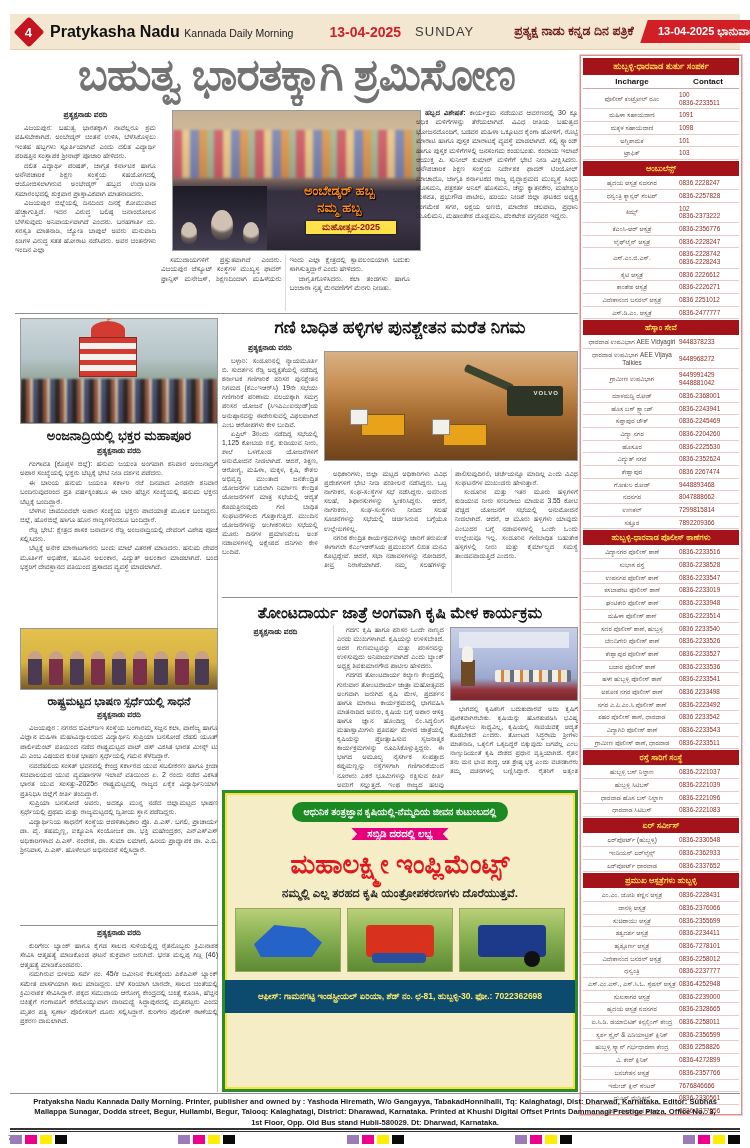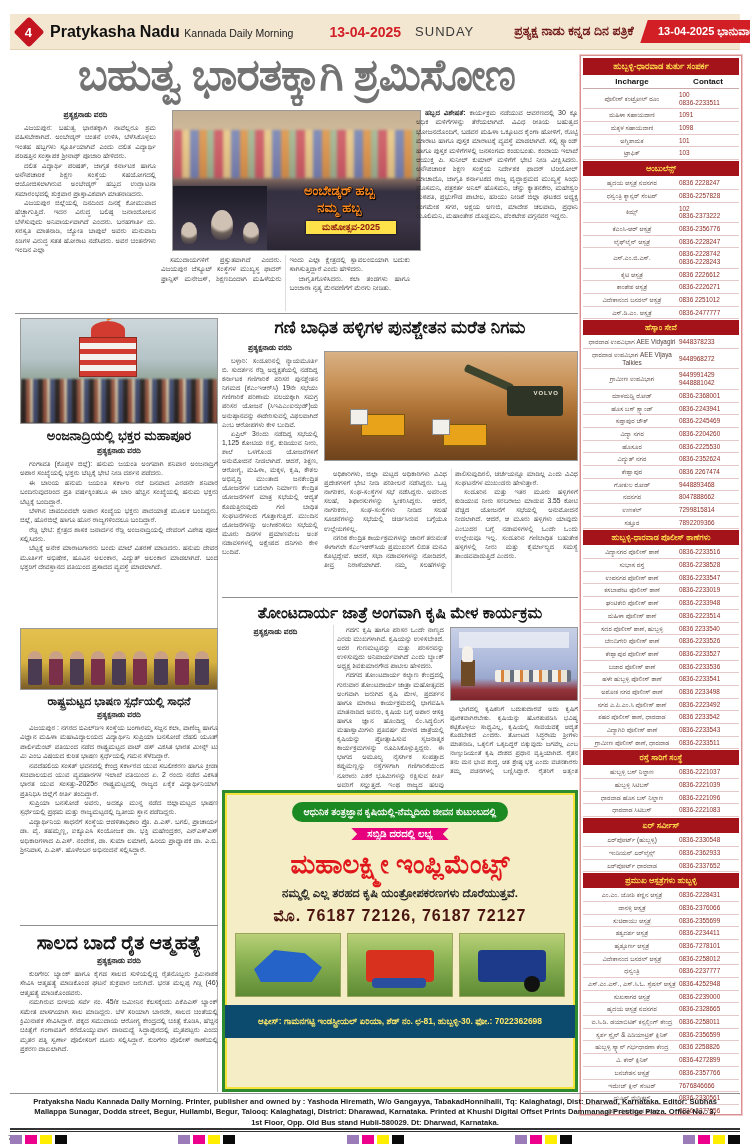--- a/index.html
+++ b/index.html
@@ -207,21 +207,20 @@
     </div>
     <h3 class="rail-h3">ರಾಷ್ಟ್ರಮಟ್ಟದ ಭಾಷಣ ಸ್ಪರ್ಧೆಯಲ್ಲಿ ಸಾಧನೆ</h3>
     <div class="byline">ಪ್ರತ್ಯಕ್ಷನಾಡು ವರದಿ</div>
     <div class="body-txt" style="height:196px;">
       <p>ವಿಜಯಪುರ : ನಗರದ ಬಿಎಲ್‌ಡಿಇ ಸಂಸ್ಥೆಯ ಬಂಗಾರಮ್ಮ ಸಜ್ಜನ ಕಲಾ, ವಾಣಿಜ್ಯ ಹಾಗೂ ವಿಜ್ಞಾನ ಮಹಿಳಾ ಮಹಾವಿದ್ಯಾಲಯದ ವಿದ್ಯಾರ್ಥಿನಿ ಸುಪ್ರಿಯಾ ಬನಸೋಡೆ ದೆಹಲಿ ಯೂತ್ ಪಾರ್ಲಿಮೆಂಟ್ ವತಿಯಿಂದ ನಡೆದ ರಾಷ್ಟ್ರಮಟ್ಟದ ವಾಟ್ ಡಸ್ ವಿಕಸಿತ ಭಾರತ ಮೀನ್ಸ್ ಟು ಮಿ ಎಂಬ ವಿಷಯದ ಕುರಿತ ಭಾಷಣ ಸ್ಪರ್ಧೆಯಲ್ಲಿ ಗಮನ ಸೆಳೆದಿದ್ದಾರೆ.</p>
       <p>ನವದೆಹಲಿಯ ಸಂಸತ್ ಭವನದಲ್ಲಿ ಕೇಂದ್ರ ಸರ್ಕಾರದ ಯುವ ಸಬಲೀಕರಣ ಹಾಗೂ ಕ್ರೀಡಾ ಸಚಿವಾಲಯದ ಯುವ ವ್ಯವಹಾರಗಳ ಇಲಾಖೆ ವತಿಯಿಂದ ಏ. 2 ರಂದು ನಡೆದ ವಿಕಸಿತ ಭಾರತ ಯುವ ಸಂಸತ್ತು-2025ರ ರಾಷ್ಟ್ರಮಟ್ಟದಲ್ಲಿ ರಾಜ್ಯದ ಏಕೈಕ ವಿದ್ಯಾರ್ಥಿನಿಯಾಗಿ ಪ್ರತಿನಿಧಿಸಿ ಜಿಲ್ಲೆಗೆ ಕೀರ್ತಿ ತಂದಿದ್ದಾರೆ.</p>
       <p>ಸುಪ್ರಿಯಾ ಬನಸೋಡೆ ಅವರು, ಅದಕ್ಕೂ ಮುನ್ನ ನಡೆದ ಜಿಲ್ಲಾಮಟ್ಟದ ಭಾಷಣ ಸ್ಪರ್ಧೆಯಲ್ಲಿ ಪ್ರಥಮ ಮತ್ತು ರಾಜ್ಯಮಟ್ಟದಲ್ಲಿ ದ್ವಿತೀಯ ಸ್ಥಾನ ಪಡೆದಿದ್ದರು.</p>
       <p>ವಿದ್ಯಾರ್ಥಿನಿಯ ಸಾಧನೆಗೆ ಸಂಸ್ಥೆಯ ಆಡಳಿತಾಧಿಕಾರಿ ಪ್ರೊ. ಪಿ.ಎಸ್. ಬಗಲಿ, ಪ್ರಾಚಾರ್ಯ ಡಾ. ವೈ. ತಹಮ್ಮಣ್ಣ, ಐಕ್ಯೂಎಸಿ ಸಂಯೋಜಕ ಡಾ. ಭಕ್ತಿ ಮಹೇಂದ್ರಕರ, ಎನ್‌ಎಸ್‌ಎಸ್ ಅಧಿಕಾರಿಗಳಾದ ಪಿ.ಎಸ್. ನಂದೇಶ, ಡಾ. ಸುಮಾ ಲಮಾಣಿ, ಹಿರಿಯ ಪ್ರಾಧ್ಯಾಪಕ ಡಾ. ಎ.ಬಿ. ಶ್ರೀನಿವಾಸ, ಪಿ.ಎಸ್. ಹೊಳೆಂಬರ ಅಭಿನಂದನೆ ಸಲ್ಲಿಸಿದ್ದಾರೆ.</p>
     </div>
     <div class="rail-sep"></div>
-    <h2 class="rail-h4">ಸಾಲದ ಬಾದೆ ರೈತ ಆತ್ಮಹತ್ಯೆ</h2>
     <div class="byline">ಪ್ರತ್ಯಕ್ಷನಾಡು ವರದಿ</div>
     <div class="body-txt" style="height:112px;">
       <p>ಕುರಿಗೇರಿ: ಬ್ಯಾಂಕ್ ಹಾಗೂ ಕೈಗಡ ಸಾಲದ ಸುಳಿಯಲ್ಲಿದ್ದ ರೈತನೊಬ್ಬರು ಕ್ರಿಮಿನಾಶಕ ಸೇವಿಸಿ ಆತ್ಮಹತ್ಯೆ ಮಾಡಿಕೊಂಡ ಘಟನೆ ಶುಕ್ರವಾರ ಜರುಗಿದೆ. ಭರತ ಮಲ್ಲಪ್ಪ ಗಿಡ್ಡಿ (46) ಆತ್ಮಹತ್ಯೆ ಮಾಡಿಕೊಂಡವರು.</p>
       <p>ನಮಗಿರುವ ಬೀಳಯ ಸರ್ವೆ ನಂ. 45/ಕ ಜಮೀನಿನ ಕೆಲಸಕ್ಕೆಂದು ಪಿಕೆಪಿಎಸ್ ಬ್ಯಾಂಕ್ ಸಮೇತ ಖಾಸಗಿಯಾಗಿ ಸಾಲ ಮಾಡಿದ್ದರು. ಬೆಳೆ ಸರಿಯಾಗಿ ಬಾರದೇ, ಸಾಲದ ಚಿಂತೆಯಲ್ಲಿ ಕ್ರಿಮಿನಾಶಕ ಸೇವಿಸಿದ್ದಾರೆ. ಪಕ್ಕದ ಸಮುದಾಯ ಆರೋಗ್ಯ ಕೇಂದ್ರದಲ್ಲಿ ಚಿಕಿತ್ಸೆ ಕೊಡಿಸಿ, ಹೆಚ್ಚಿನ ಚಿಕಿತ್ಸೆಗೆ ಗಂಗಾವತಿಗೆ ಕರೆದೊಯ್ಯುವಾಗ ದಾರಿಮಧ್ಯೆ ಸಿದ್ಧಾಪುರದಲ್ಲಿ ಮೃತಪಟ್ಟರು ಎಂದು ಮೃತರ ಪತ್ನಿ ಸ್ವರ್ಣಾ ಪೊಲೀಸರಿಗೆ ದೂರು ಸಲ್ಲಿಸಿದ್ದಾರೆ. ಕುರಿಗೇರಿ ಪೊಲೀಸ್ ಠಾಣೆಯಲ್ಲಿ ಪ್ರಕರಣ ದಾಖಲಾಗಿದೆ.</p>
     </div>
   </div>
 
   <div class="mid">
     <h2 class="mining-h">ಗಣಿ ಬಾಧಿತ ಹಳ್ಳಿಗಳ ಪುನಶ್ಚೇತನ ಮರೆತ ನಿಗಮ</h2>
     <div class="mining-body">
@@ -269,21 +268,20 @@
         </div>
       </div>
     </div>
   </div>
 
   <div class="ad">
     <div class="ad-banner">ಆಧುನಿಕ ತಂತ್ರಜ್ಞಾನ ಕೃಷಿಯಲ್ಲಿ-ನೆಮ್ಮದಿಯ ಜೀವನ ಕುಟುಂಬದಲ್ಲಿ</div><br>
     <div class="ad-ribbon">ಸಬ್ಸಿಡಿ ದರದಲ್ಲಿ ಲಭ್ಯ</div>
     <div class="ad-title">ಮಹಾಲಕ್ಷ್ಮೀ ಇಂಪ್ಲಿಮೆಂಟ್ಸ್</div>
     <div class="ad-sub">ನಮ್ಮಲ್ಲಿ ಎಲ್ಲ ತರಹದ ಕೃಷಿ ಯಂತ್ರೋಪಕರಣಗಳು ದೊರೆಯುತ್ತವೆ.</div>
-    <div class="ad-phone">ಮೊ. 76187 72126, 76187 72127</div>
     <div class="ad-prods">
       <div class="ad-prod">
           <div class="machine m-blue"></div>
         </div>
       <div class="ad-prod">
           <div class="machine m-red"></div>
         </div>
       <div class="ad-prod">
           <div class="machine m-trailer"></div>
         </div>

